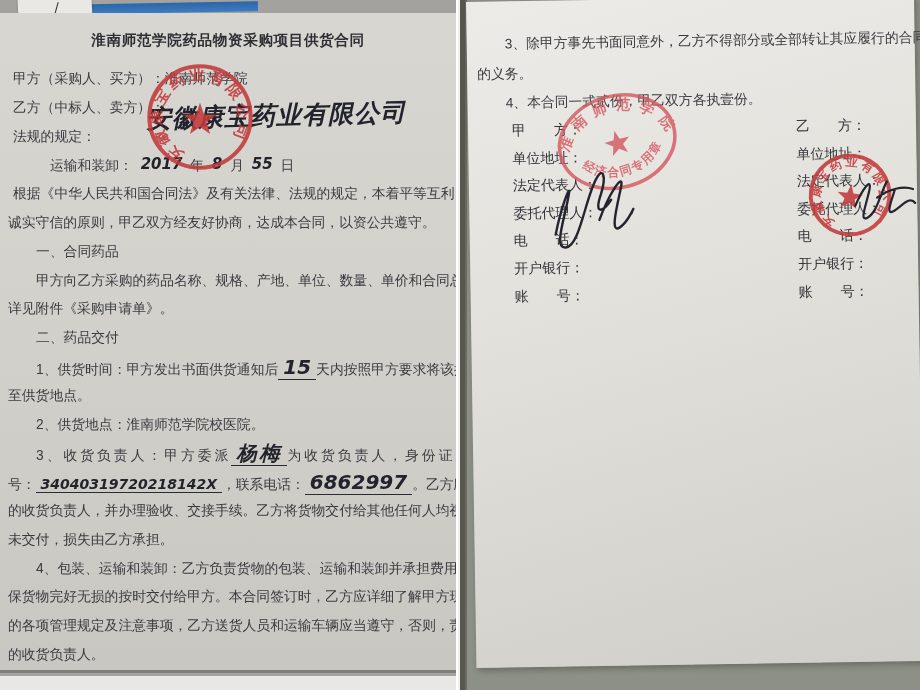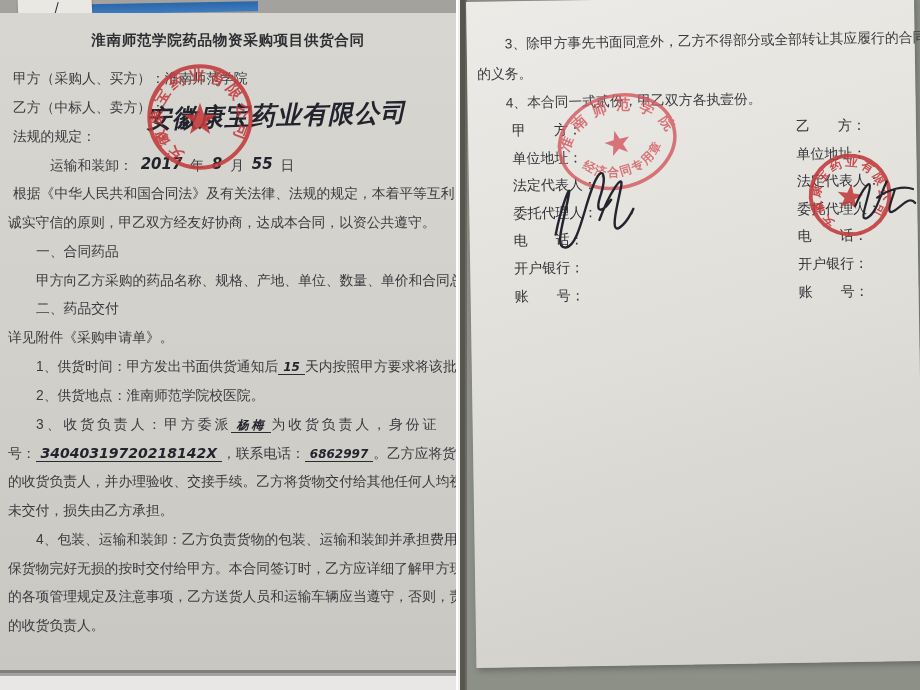--- a/index.html
+++ b/index.html
@@ -38,21 +38,21 @@
   .lines { position:absolute; left:8px; top:52px; width:446px; }
   .line  { height:28.8px; line-height:28.8px; font-size:13.8px; white-space:nowrap; color:#3a3b3f; }
   .ind0  { padding-left:5px; }
   .ind   { padding-left:28px; }
   .ind2  { padding-left:42px; }
   .spread{ letter-spacing:3px; }
 
   .hw        { font-family:"DejaVu Sans", sans-serif; font-style:italic; font-weight:bold; color:#22232c; }
   .hw-big    { position:absolute; left:146px; top:86px; font-size:25px; white-space:nowrap;
                transform:rotate(-1.5deg); letter-spacing:1px; }
-  .hw-inline { font-size:12px; border-bottom:1.4px solid #2a2a31; padding:0 5px; }
+  .hw-inline { font-size:20px; border-bottom:1.4px solid #2a2a31; padding:0 5px; }
   .hw-num    { font-size:15px; padding:0 4px; position:relative; top:-1px; }
 
   
   .p2-lines { position:absolute; left:10px; top:28px; width:436px; }
   .p2-line  { height:29.5px; line-height:29.5px; font-size:13.8px; white-space:nowrap; color:#3a3b3f; }
   .col { position:absolute; top:116px; width:170px; }
   #col-a { left:44px; } #col-b { left:328px; }
   .field { height:27.6px; line-height:27.6px; font-size:14px; color:#333438; white-space:nowrap; }
 
   .seal { position:absolute; opacity:.88; }
@@ -87,25 +87,26 @@
           <span>年</span>
           <span class="hw hw-num">8</span>
           <span>月</span>
           <span class="hw hw-num">55</span>
           <span>日</span>
         </div>
         <div class="line ind0">根据《中华人民共和国合同法》及有关法律、法规的规定，本着平等互利、</div>
         <div class="line">诚实守信的原则，甲乙双方经友好协商，达成本合同，以资公共遵守。</div>
         <div class="line ind">一、合同药品</div>
         <div class="line ind">甲方向乙方采购的药品名称、规格、产地、单位、数量、单价和合同总价</div>
+        <div class="line">详见附件《采购申请单》。</div>
         <div class="line ind">二、药品交付</div>
-        <div class="line">详见附件《采购申请单》。</div>
         <div class="line ind">
           <span>1、供货时间：甲方发出书面供货通知后</span><span class="hw hw-inline">15</span><span>天内按照甲方要求将该批药品送</span>
         </div>
+        <div class="line">至供货地点。</div>
         <div class="line ind">2、供货地点：淮南师范学院校医院。</div>
         <div class="line ind spread">
           <span>3、收货负责人：甲方委派</span><span class="hw hw-inline">杨梅</span><span>为收货负责人，身份证</span>
         </div>
         <div class="line">
           <span>号：</span><span class="hw hw-inline" style="font-size:14px;">34040319720218142X</span><span>，联系电话：</span><span class="hw hw-inline">6862997</span><span>。乙方应将货物交付给甲方</span>
         </div>
         <div class="line">的收货负责人，并办理验收、交接手续。乙方将货物交付给其他任何人均视为</div>
         <div class="line">未交付，损失由乙方承担。</div>
         <div class="line ind">4、包装、运输和装卸：乙方负责货物的包装、运输和装卸并承担费用，确</div>

